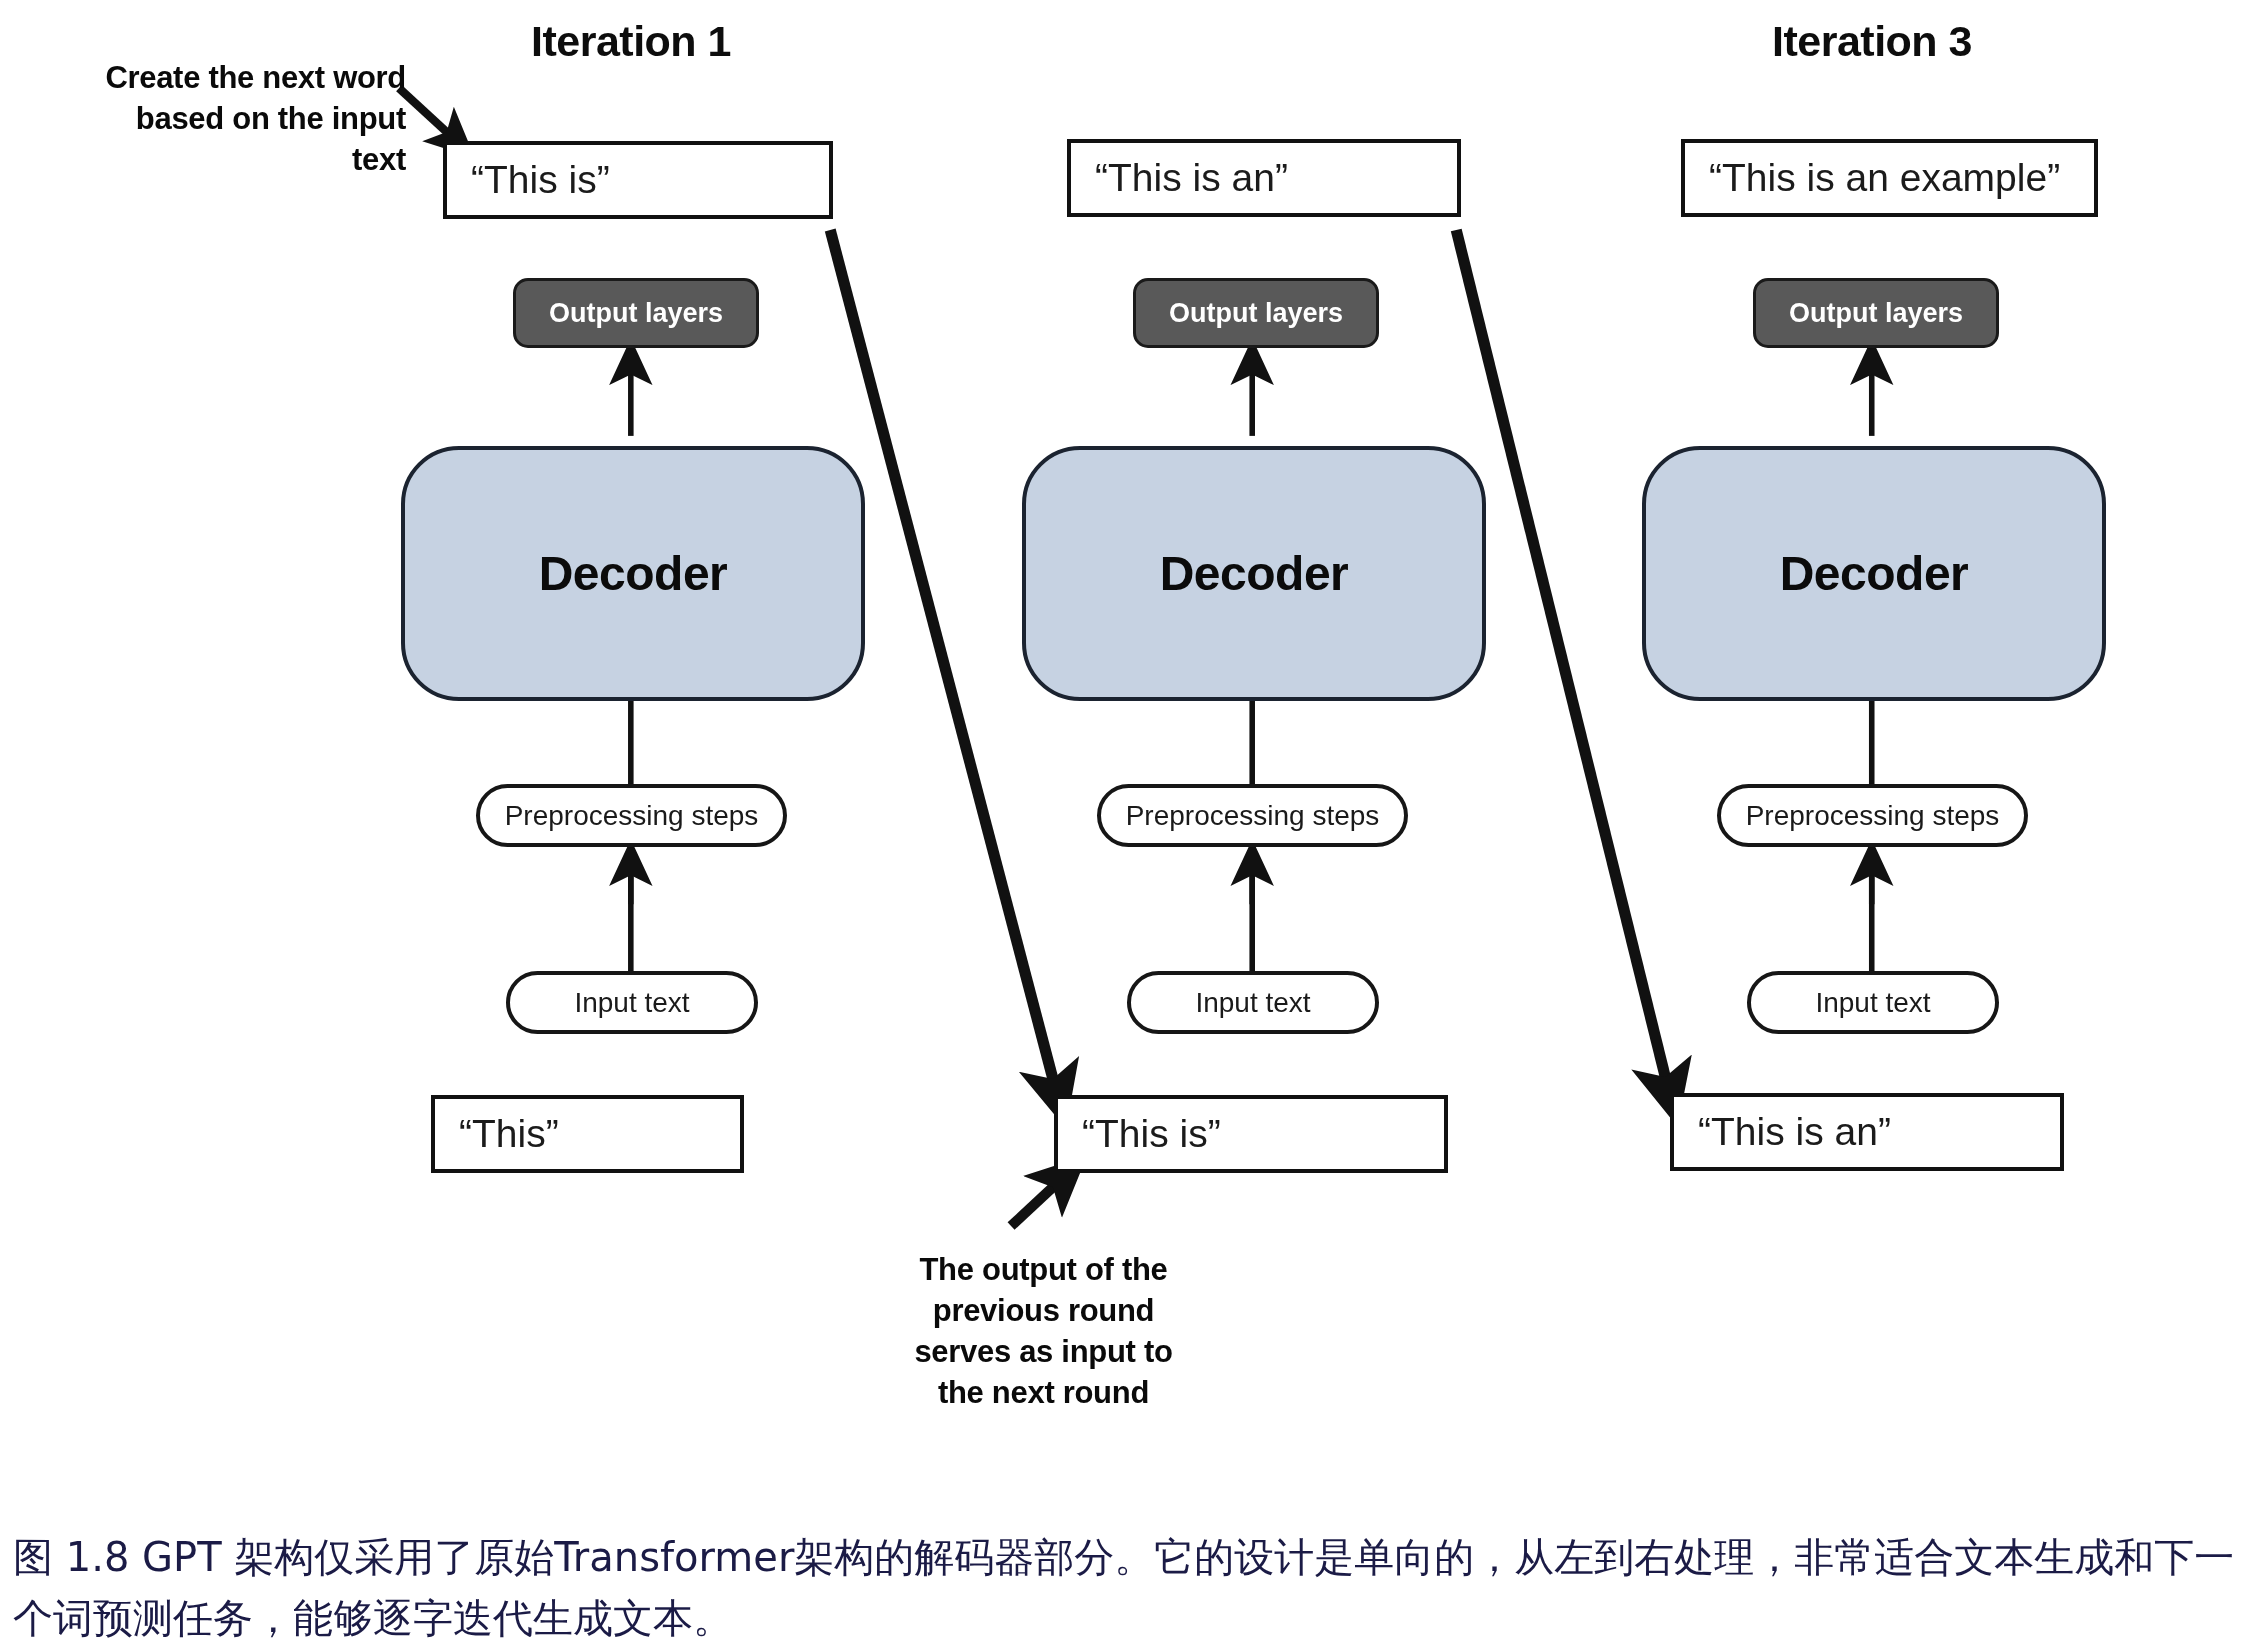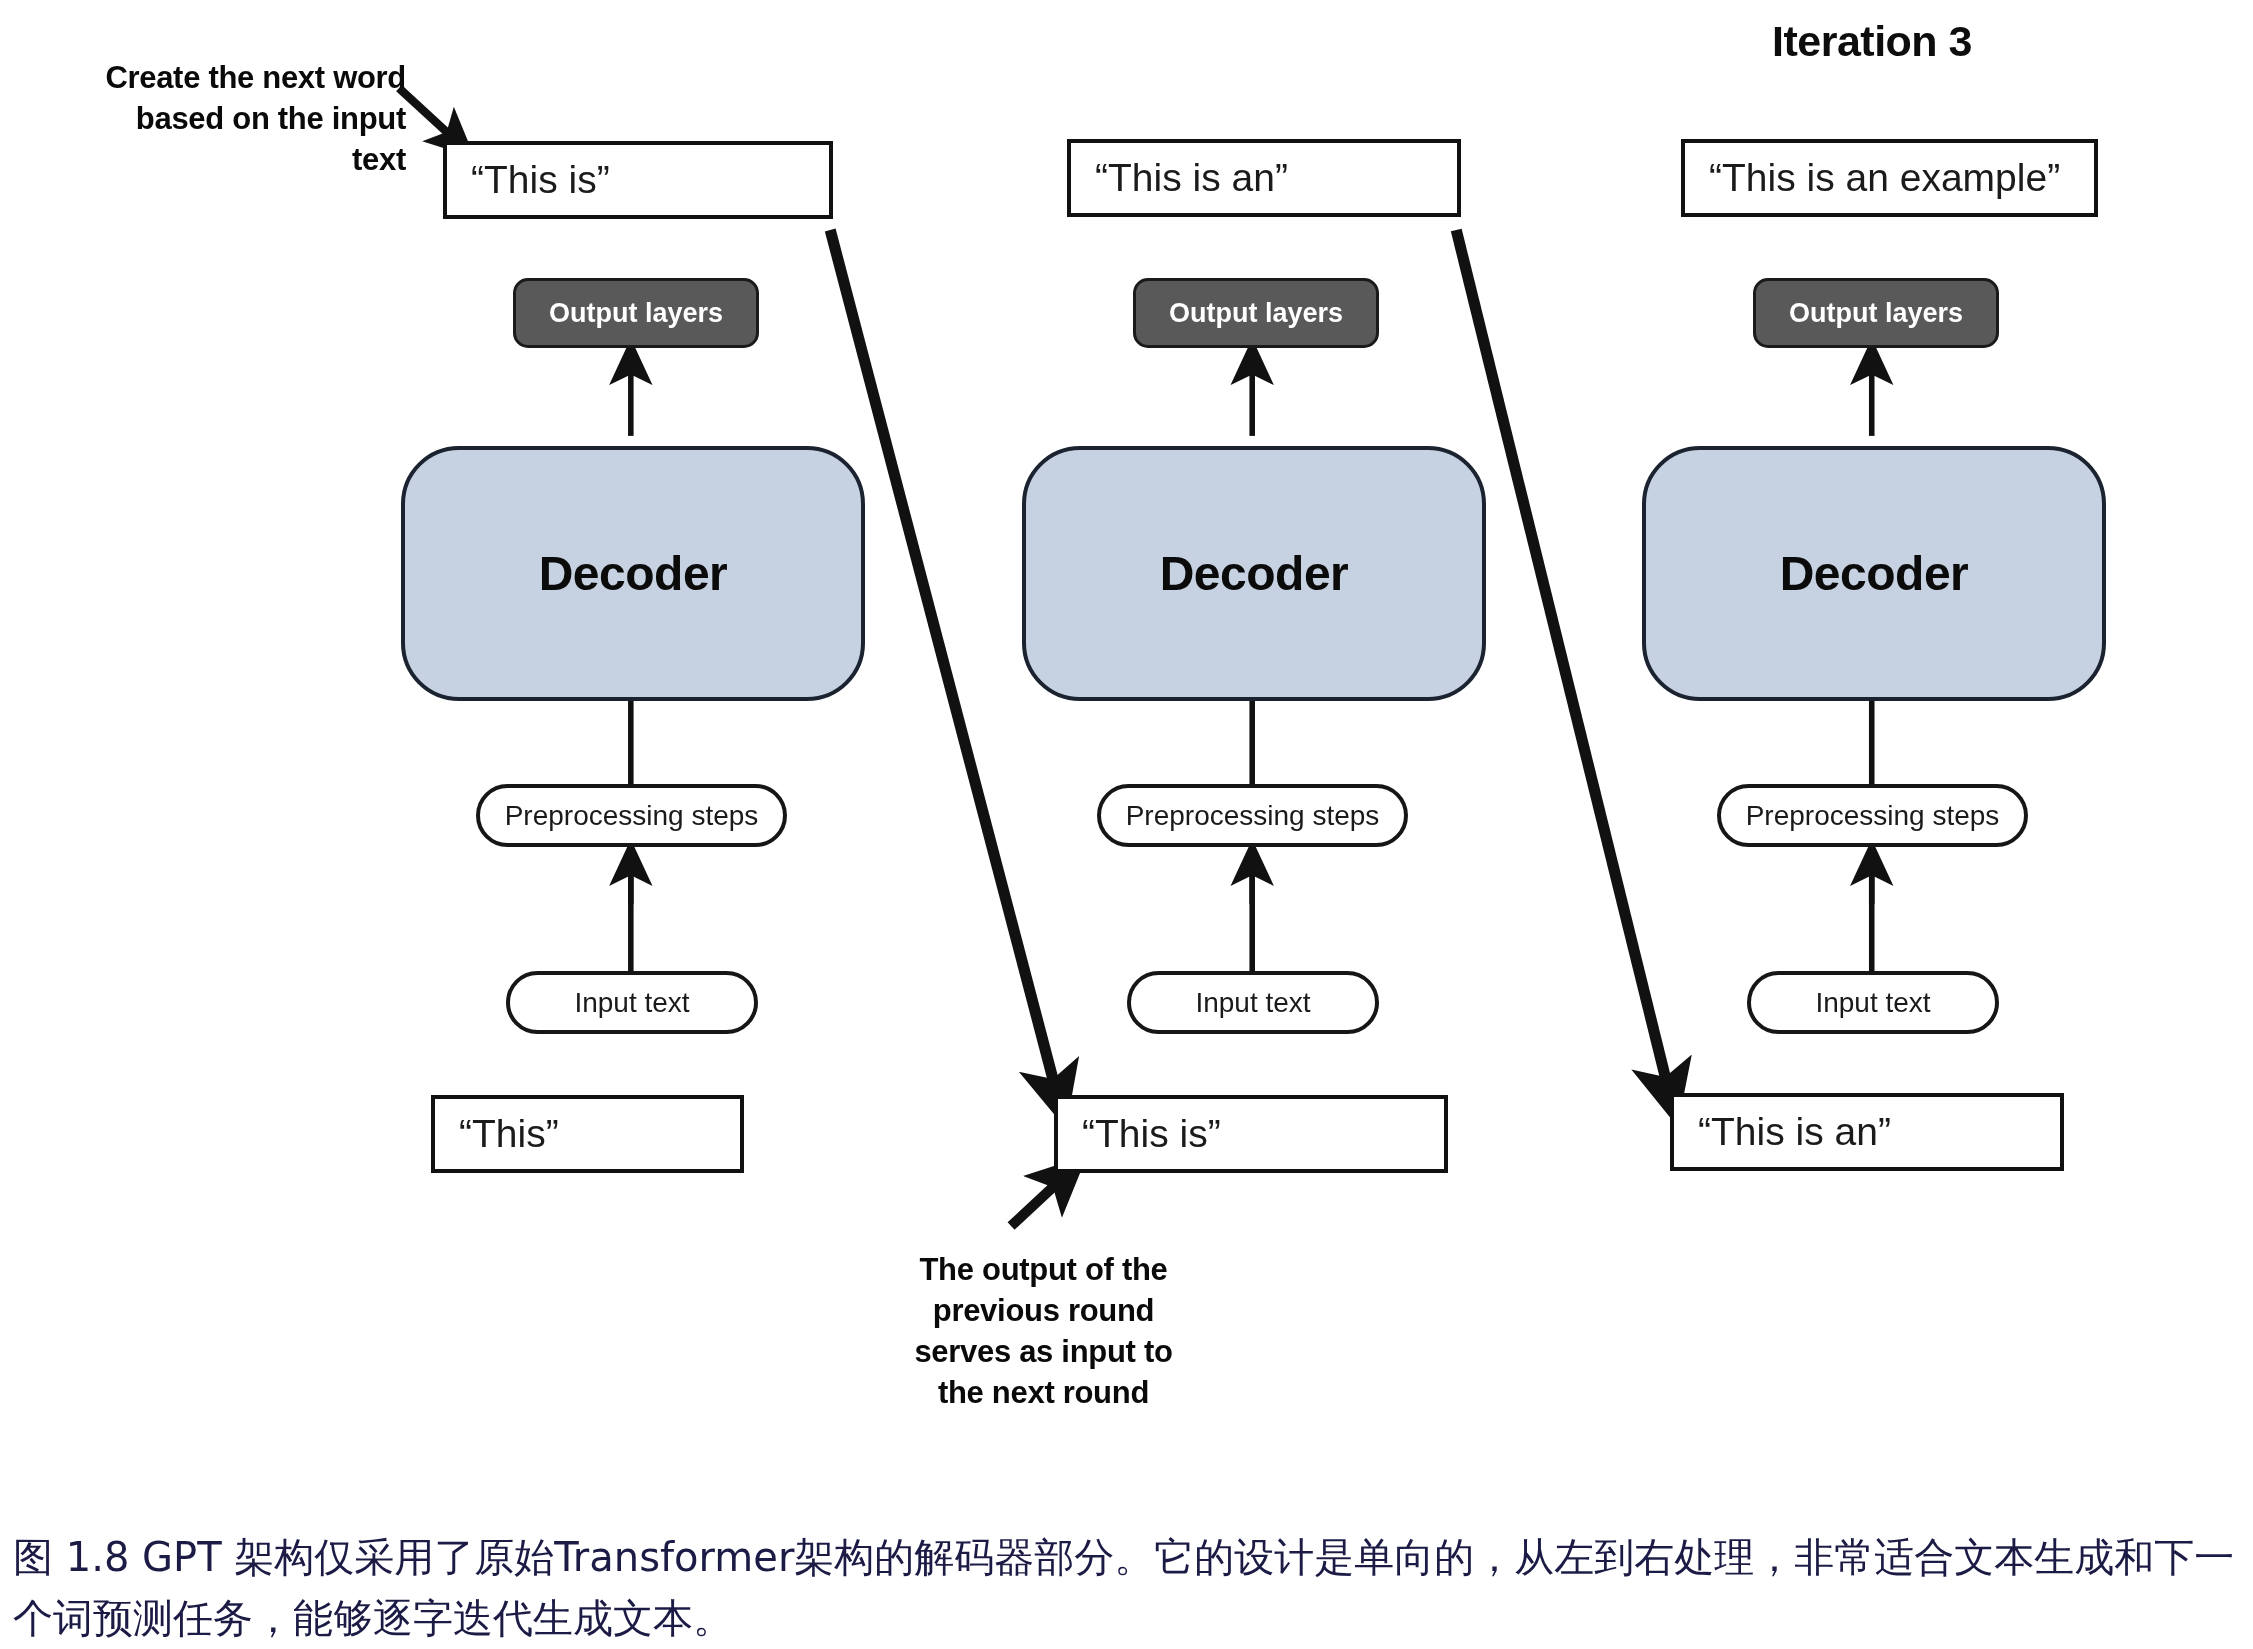--- a/index.html
+++ b/index.html
@@ -150,20 +150,21 @@
 
     <line x1="1570" y1="248" x2="1800" y2="1180" stroke="#111111" stroke-width="12" marker-end="url(#ah-thick)"></line>
 
     <line x1="1090" y1="1322" x2="1148" y2="1268" stroke="#111111" stroke-width="11" marker-end="url(#ah-thick)"></line>
 
     <line x1="430" y1="95" x2="492" y2="152" stroke="#111111" stroke-width="9" marker-end="url(#ah-thick)"></line>
   </svg>
 
   <div class="annot" style="left:100px; top:58px; width:306px;text-align:right;">Create the next word based on the input text</div>
 
+  <div class="col-title" style="left:455px; top:16.7px; width:352px;">Iteration 1</div>
   <div class="col-title" style="left:1696px; top:16.7px; width:352px;">Iteration 3</div>
 
   <div class="text-box" style="left:443px; top:141px; width:390px; height:78px;">“This is”</div>
 
   <div class="output-box" style="left:513px; top:278px; width:246px; height:70px;">Output layers</div>
 
   <div class="decoder-box" style="left:401px; top:422px; width:464px; height:255px;">Decoder</div>
 
   <div class="pill-box" style="left:476px; top:784px; width:311px; height:63px;">Preprocessing steps</div>
 

